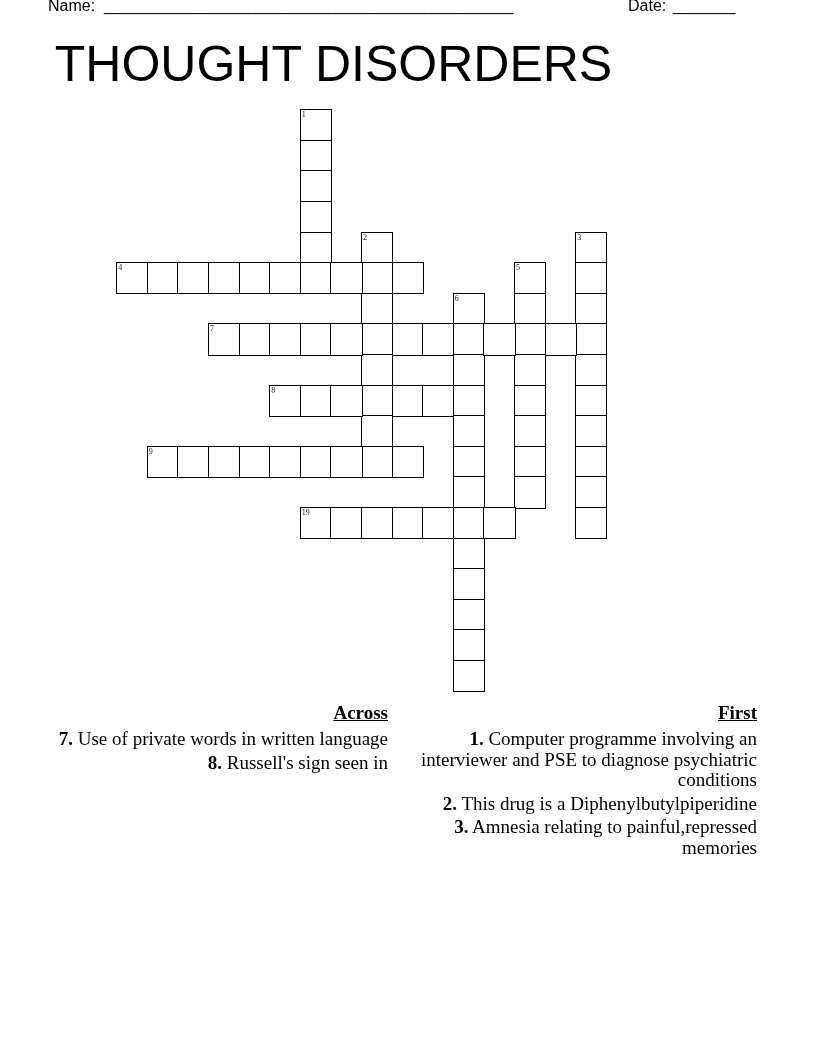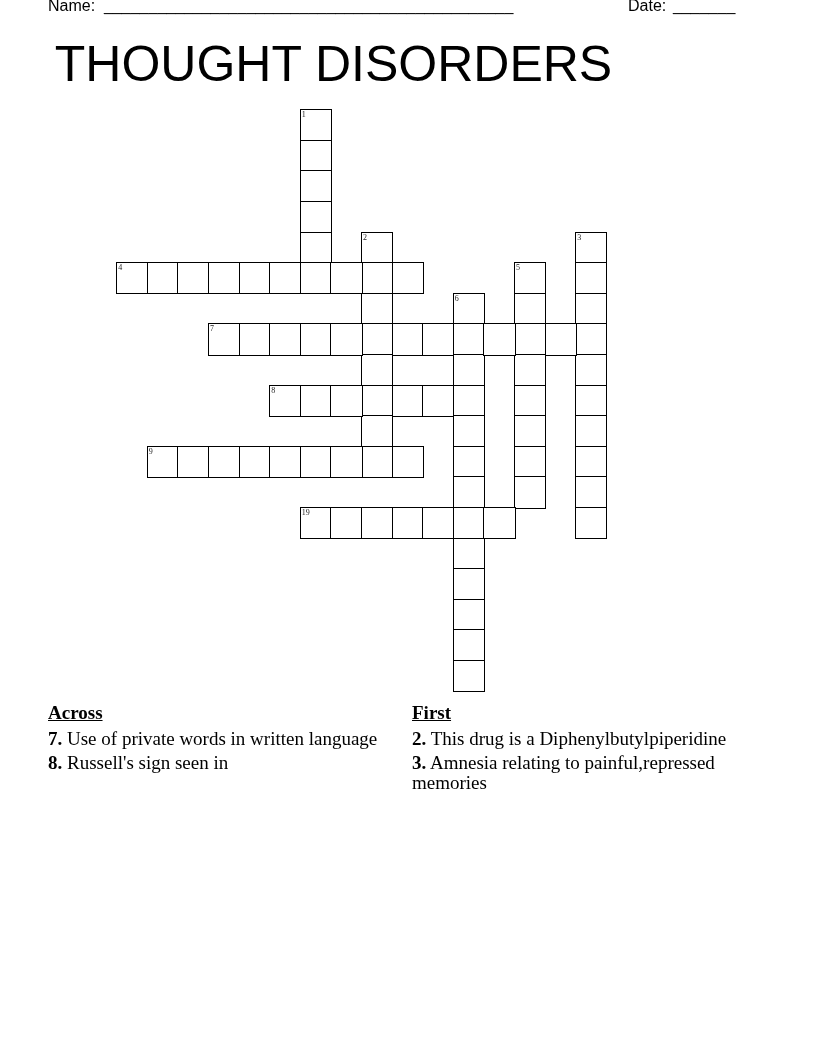--- a/index.html
+++ b/index.html
@@ -21,21 +21,21 @@
   .cell {
     position: absolute; box-sizing: border-box; width: 32.1px; height: 32.1px;
     border: 1.5px solid #000; background: #fff;
   }
   .cell .num {
     position: absolute; left: 1px; top: 0px;
     font-family: "Liberation Serif", serif; font-size: 8px; line-height: 9px; color: #222;
   }
   .clues {
     position: absolute; top: 703px;
-    font-family: "Liberation Serif", serif; font-size: 19px; line-height: 20.5px;
+    font-family: "Liberation Serif", serif; font-size: 19px; line-height: 20.5px; text-align: right;
   }
   .clues.across { left: 48px; width: 340px; }
   .clues.down { left: 412px; width: 345px; }
   .clues h2 {
     margin: 0 0 6px 0; font-size: 19px; font-weight: bold; text-decoration: underline; line-height: 20px;
   }
   .clue { margin: 0 0 3px 0; }
   .clue b { font-weight: bold; }
 </style>
 </head>
@@ -155,15 +155,16 @@
   </div>
 
 <div class="clues across">
   <h2>Across</h2>
   <div class="clue"><b>7.</b> <span>Use of private words in written language</span></div>
   <div class="clue"><b>8.</b> <span>Russell's sign seen in</span></div>
 </div>
 
 <div class="clues down">
   <h2>First</h2>
+  <div class="clue"><b>1.</b> <span>Computer programme involving an interviewer and PSE to diagnose psychiatric conditions</span></div>
   <div class="clue"><b>2.</b> <span>This drug is a Diphenylbutylpiperidine</span></div>
   <div class="clue"><b>3.</b> <span>Amnesia relating to painful,repressed memories</span></div>
 </div>
 
 </body></html>

